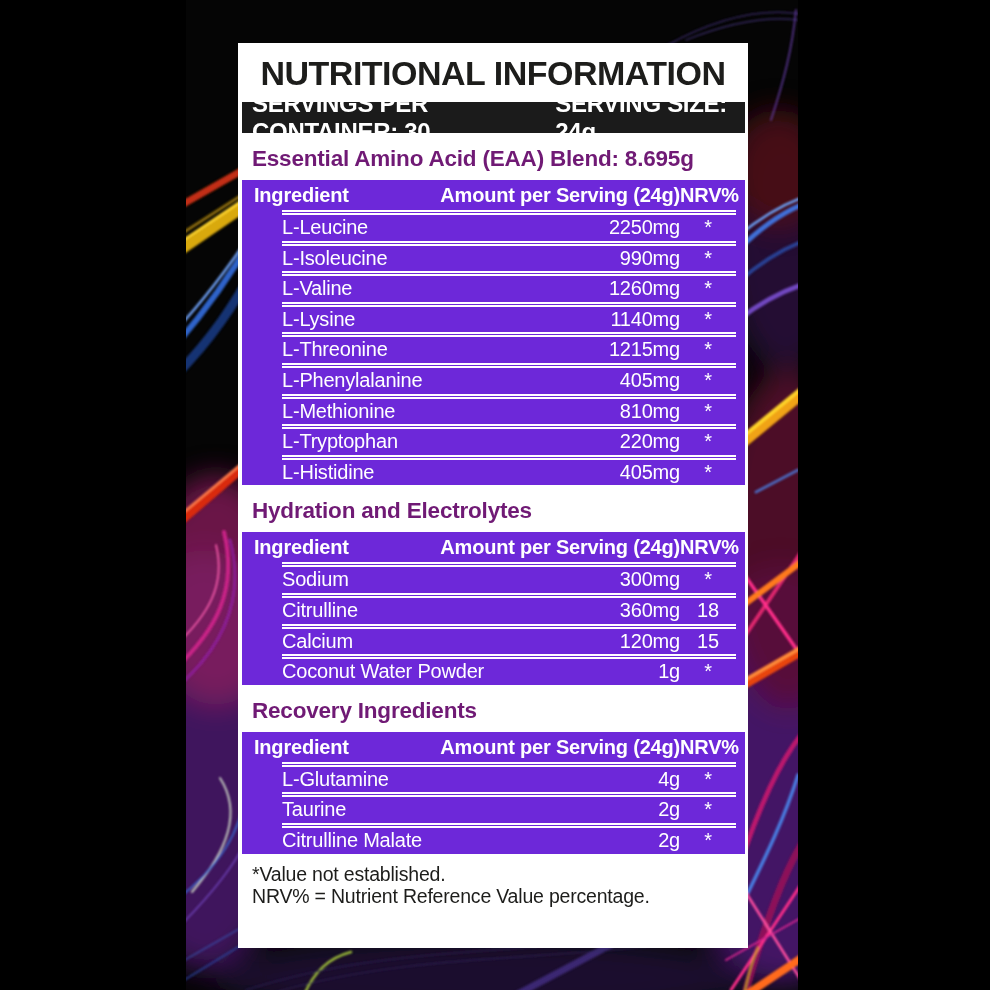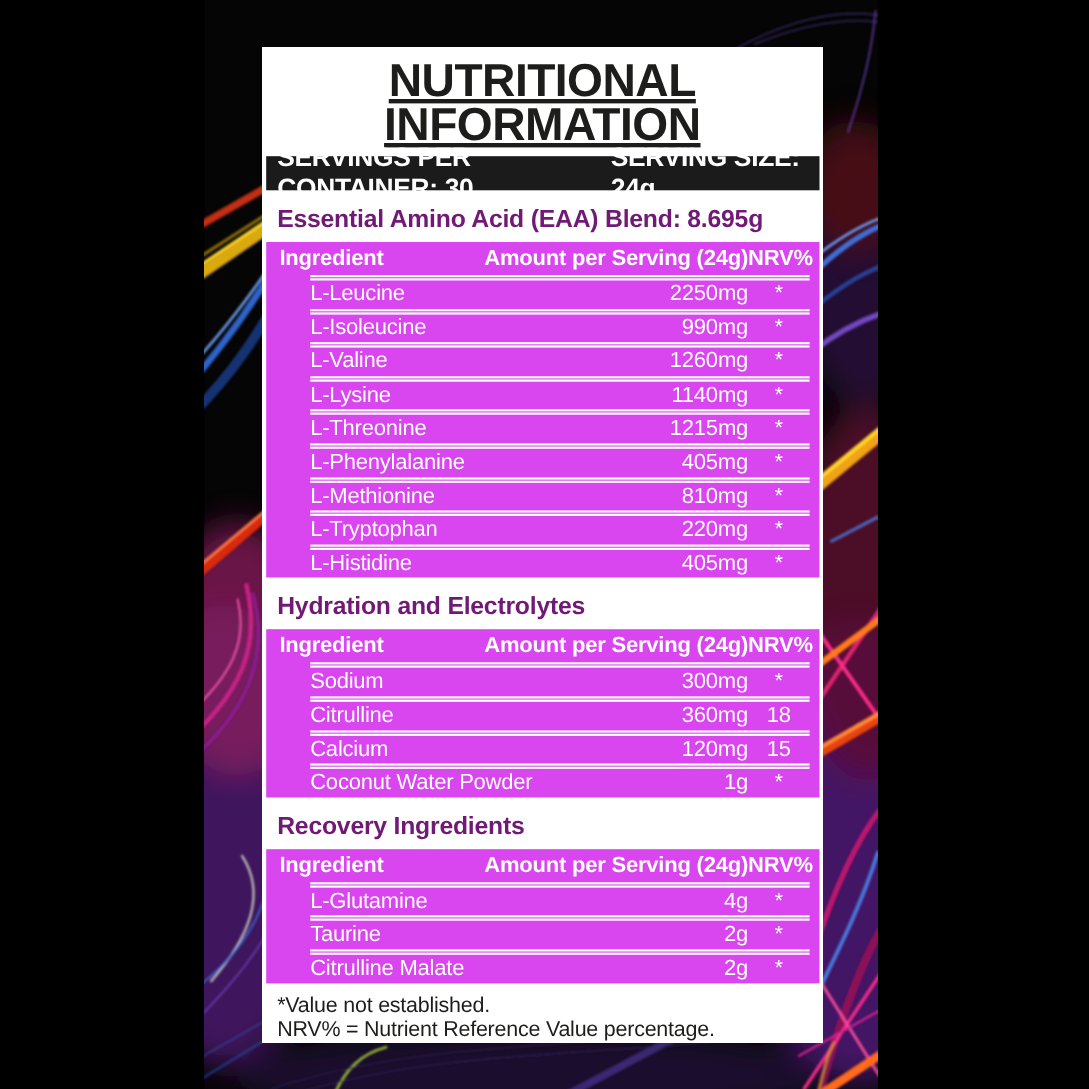--- a/index.html
+++ b/index.html
@@ -8,31 +8,31 @@
   .stage{position:absolute;inset:0;}
 
   
   .art-band{position:absolute;left:186px;top:0;width:612px;height:990px;background:#060606;overflow:hidden;}
   .art-band svg{display:block;}
 
   
   .panel{position:absolute;left:238px;top:43px;width:510px;height:905px;background:#ffffff;
          box-sizing:border-box;padding-top:10px;color:#1d1d1b;}
 
-  .title{margin:0;text-align:center;font-size:42px;line-height:40px;font-weight:bold;
-         letter-spacing:-0.5px;color:#1d1d1b;text-decoration:underline;}
+  .title{margin:0;text-align:center;font-size:34px;line-height:40px;font-weight:bold;
+         letter-spacing:-0.5px;color:#1d1d1b;}
 
   .serv-bar{margin:9px 3px 0 4px;height:31px;background:#1b1b1b;color:#fff;
             display:flex;justify-content:space-between;align-items:center;
             font-size:24px;font-weight:bold;letter-spacing:-0.3px;padding:0 6px 0 10px;}
 
   .sec-h{margin:11px 0 0 14px;font-size:22.5px;line-height:29px;font-weight:bold;
          letter-spacing:-0.2px;color:#701a75;}
 
-  .ntable{margin:7px 3px 0 4px;background:#d946ef;color:#ffffff;
+  .ntable{margin:7px 3px 0 4px;background:#6d28d9;color:#ffffff;
           font-size:20px;padding:0 9px 0 12px;}
   .t-row{display:flex;align-items:center;height:25.6px;line-height:25.6px;letter-spacing:-0.2px;}
   .t-row + .t-row{border-top:5px double #ffffff;margin-left:28px;}
   .t-head{height:30px;line-height:30px;font-weight:bold;}
   .c-name{flex:1;white-space:nowrap;overflow:hidden;}
   .c-amt{text-align:right;white-space:nowrap;}
   .c-nrv{width:56px;text-align:center;white-space:nowrap;}
 
   .footnote{margin:9px 0 0 14px;font-size:19.5px;line-height:22px;letter-spacing:-0.2px;color:#1d1d1b;}
   .footnote + .footnote{margin-top:0;}

